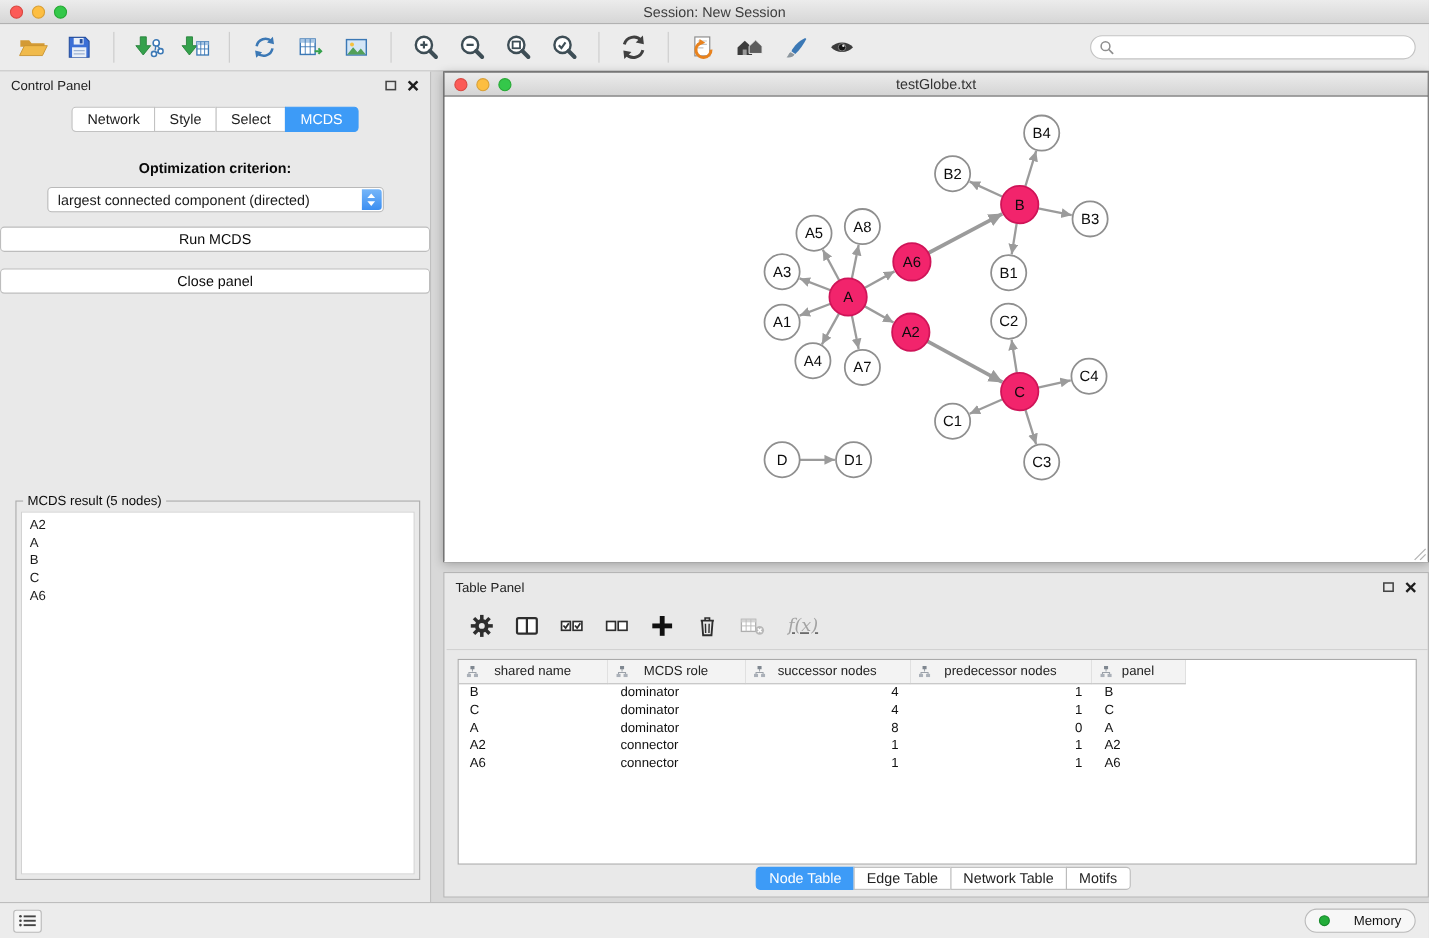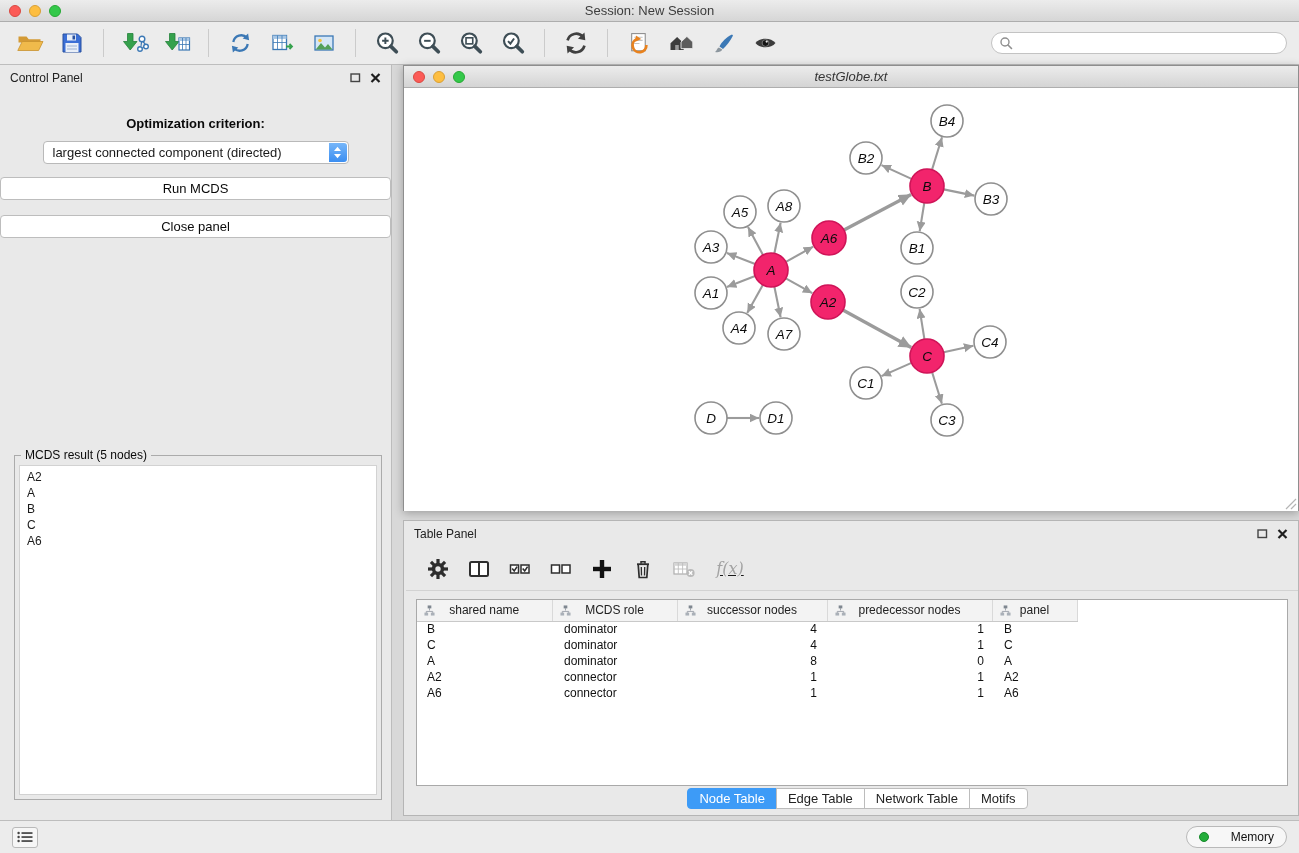--- a/index.html
+++ b/index.html
@@ -55,21 +55,21 @@
   .result-group { position:absolute; left:14px; top:390px; width:368px; height:345px;
     border:1px solid #ababab; }
   .result-title { position:absolute; top:-8px; left:6px; background:#e9e9e9; padding:0 4px;
     font-size:12px; color:#0a0a0a; }
   .result-list { position:absolute; left:4px; right:4px; top:9px; bottom:4px; background:#fff;
     border:1px solid #d2d2d2; padding:3px 0; overflow:auto; }
   .result-item { font-size:12px; padding:1px 7px; line-height:14px; }
 
   
   .network-window { position:absolute; left:403px; top:65px; width:896px; height:446px;
-    background:#000000; border:1px solid #8e8e8e; box-shadow:0 2px 9px rgba(0,0,0,.28);font-style:italic; }
+    background:#000000; border:1px solid #8e8e8e; box-shadow:0 2px 9px rgba(0,0,0,.28); }
   .nw-titlebar { height:22px; background:linear-gradient(#ececec,#d4d4d4);
     border-bottom:1px solid #aeaeae; display:flex; align-items:center; position:relative; }
   .nw-title { position:absolute; left:0; right:0; text-align:center; font-size:13px; color:#333; }
   .nw-canvas { position:relative; width:894px; height:423px; background:#fff; overflow:hidden; }
   .nw-grip { position:absolute; right:1px; bottom:1px; }
 
   
   .table-panel { position:absolute; left:403px; top:520px; width:896px; height:296px;
     background:#e9e9e9; border:1px solid #b5b5b5; }
   .tp-toolbar { position:absolute; top:26px; left:2px; right:0; height:44px;
@@ -270,20 +270,26 @@
     <span class="ph-controls">
       <svg width="11" height="10" viewBox="0 0 11 10">
         <rect x="1" y="1" width="8.5" height="7.5" fill="none" stroke="#444" stroke-width="1.4"></rect>
       </svg>
       <svg width="11" height="10" viewBox="0 0 11 10">
         <path d="M1.5 1 L9.5 9 M9.5 1 L1.5 9" stroke="#1e1e1e" stroke-width="2.2"></path>
       </svg>
     </span>
   </div>
 
+  <div class="cp-tabs">
+      <div class="cp-tab">Network</div>
+      <div class="cp-tab">Style</div>
+      <div class="cp-tab">Select</div>
+      <div class="cp-tab active">MCDS</div>
+    </div>
 
   <div class="opt-label">Optimization criterion:</div>
 
   <div class="dropdown">
     <span>largest connected component (directed)</span>
     <span class="dd-stepper">
       <svg width="9" height="13" viewBox="0 0 9 13">
         <path d="M4.5 0.8 L8 5 H1 Z" fill="#fff"></path>
         <path d="M4.5 12.2 L1 8 H8 Z" fill="#fff"></path>
       </svg>

